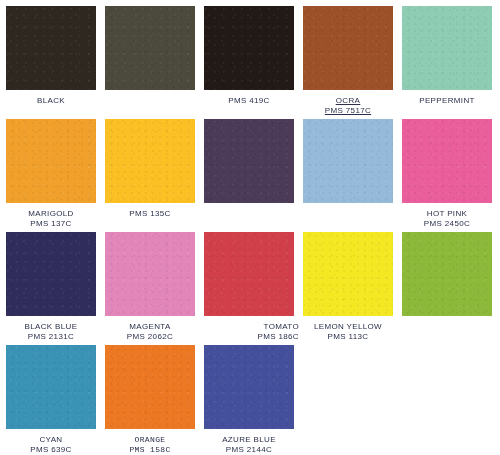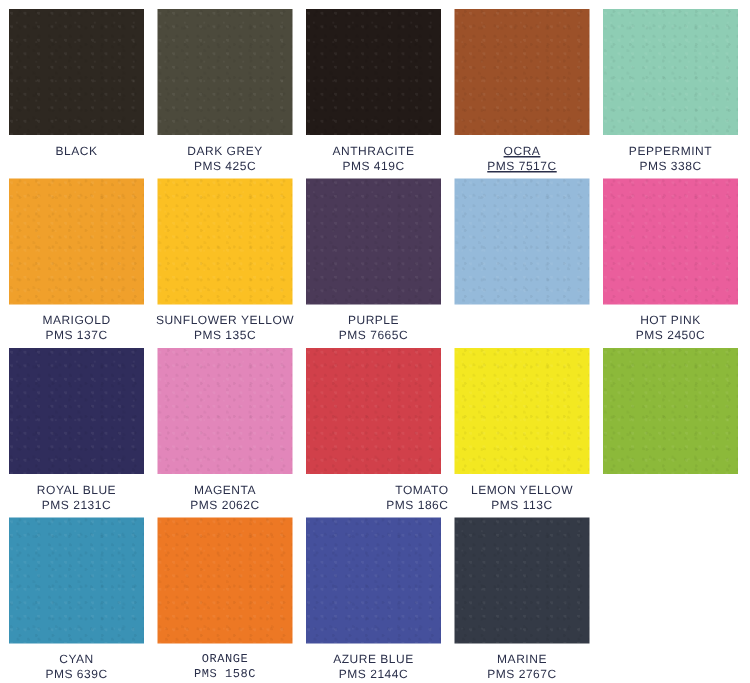--- a/index.html
+++ b/index.html
@@ -78,85 +78,74 @@
     <div class="row">
       <div class="cell">
         <div class="swatch" style="background: rgb(46, 40, 33);"></div>
         <div class="caption" style="color: rgb(42, 47, 74);">
           <span class="cap-name">BLACK</span>
           <span class="cap-code"></span>
         </div>
       </div>
       <div class="cell">
         <div class="swatch" style="background: rgb(76, 74, 60);"></div>
-        <div class="caption" style="color: rgb(42, 47, 74);">
-          <span class="cap-name">DARK GREY</span>
-          <span class="cap-code">PMS 425C</span>
-        </div>
       </div>
       <div class="cell">
         <div class="swatch" style="background: rgb(34, 26, 23);"></div>
         <div class="caption" style="color: rgb(42, 47, 74);">
-          <span class="cap-name">ANTHRACITE</span>
           <span class="cap-code">PMS 419C</span>
         </div>
       </div>
       <div class="cell">
         <div class="swatch" style="background: rgb(156, 81, 41);"></div>
         <div class="caption" style="color: rgb(42, 47, 74); text-decoration: underline;">
           <span class="cap-name">OCRA</span>
           <span class="cap-code">PMS 7517C</span>
         </div>
       </div>
       <div class="cell">
         <div class="swatch" style="background: rgb(142, 205, 180);"></div>
         <div class="caption" style="color: rgb(42, 47, 74);">
           <span class="cap-name">PEPPERMINT</span>
-          <span class="cap-code">PMS 338C</span>
         </div>
       </div>
     </div>
     <div class="row">
       <div class="cell">
         <div class="swatch" style="background: rgb(240, 160, 43);"></div>
         <div class="caption" style="color: rgb(42, 47, 74);">
           <span class="cap-name">MARIGOLD</span>
           <span class="cap-code">PMS 137C</span>
         </div>
       </div>
       <div class="cell">
         <div class="swatch" style="background: rgb(251, 192, 35);"></div>
         <div class="caption" style="color: rgb(42, 47, 74);">
-          <span class="cap-name">SUNFLOWER YELLOW</span>
           <span class="cap-code">PMS 135C</span>
         </div>
       </div>
       <div class="cell">
         <div class="swatch" style="background: rgb(75, 58, 88);"></div>
-        <div class="caption" style="color: rgb(42, 47, 74);">
-          <span class="cap-name">PURPLE</span>
-          <span class="cap-code">PMS 7665C</span>
-        </div>
       </div>
       <div class="cell">
         <div class="swatch" style="background: rgb(149, 186, 218);"></div>
       </div>
       <div class="cell">
         <div class="swatch" style="background: rgb(234, 94, 156);"></div>
         <div class="caption" style="color: rgb(42, 47, 74);">
           <span class="cap-name">HOT PINK</span>
           <span class="cap-code">PMS 2450C</span>
         </div>
       </div>
     </div>
     <div class="row">
       <div class="cell">
         <div class="swatch" style="background: rgb(48, 45, 92);"></div>
         <div class="caption" style="color: rgb(42, 47, 74);">
-          <span class="cap-name">ROYAL BLUE</span>
+          <span class="cap-name">BLACK BLUE</span>
           <span class="cap-code">PMS 2131C</span>
         </div>
       </div>
       <div class="cell">
         <div class="swatch" style="background: rgb(226, 134, 186);"></div>
         <div class="caption" style="color: rgb(42, 47, 74);">
           <span class="cap-name">MAGENTA</span>
           <span class="cap-code">PMS 2062C</span>
         </div>
       </div>
@@ -193,27 +182,20 @@
           <span class="cap-code">PMS 158C</span>
         </div>
       </div>
       <div class="cell">
         <div class="swatch" style="background: rgb(69, 80, 156);"></div>
         <div class="caption" style="color: rgb(42, 47, 74);">
           <span class="cap-name">AZURE BLUE</span>
           <span class="cap-code">PMS 2144C</span>
         </div>
       </div>
-      <div class="cell">
-        <div class="swatch" style="background: rgb(52, 58, 70);"></div>
-        <div class="caption" style="color: rgb(42, 47, 74);">
-          <span class="cap-name">MARINE</span>
-          <span class="cap-code">PMS 2767C</span>
-        </div>
-      </div>
       <div class="cell empty">
         <div class="swatch"></div>
         <div class="caption" style="color: rgb(42, 47, 74);">
           <span class="cap-name"></span>
           <span class="cap-code"></span>
         </div>
       </div>
     </div>
   </div>
 

